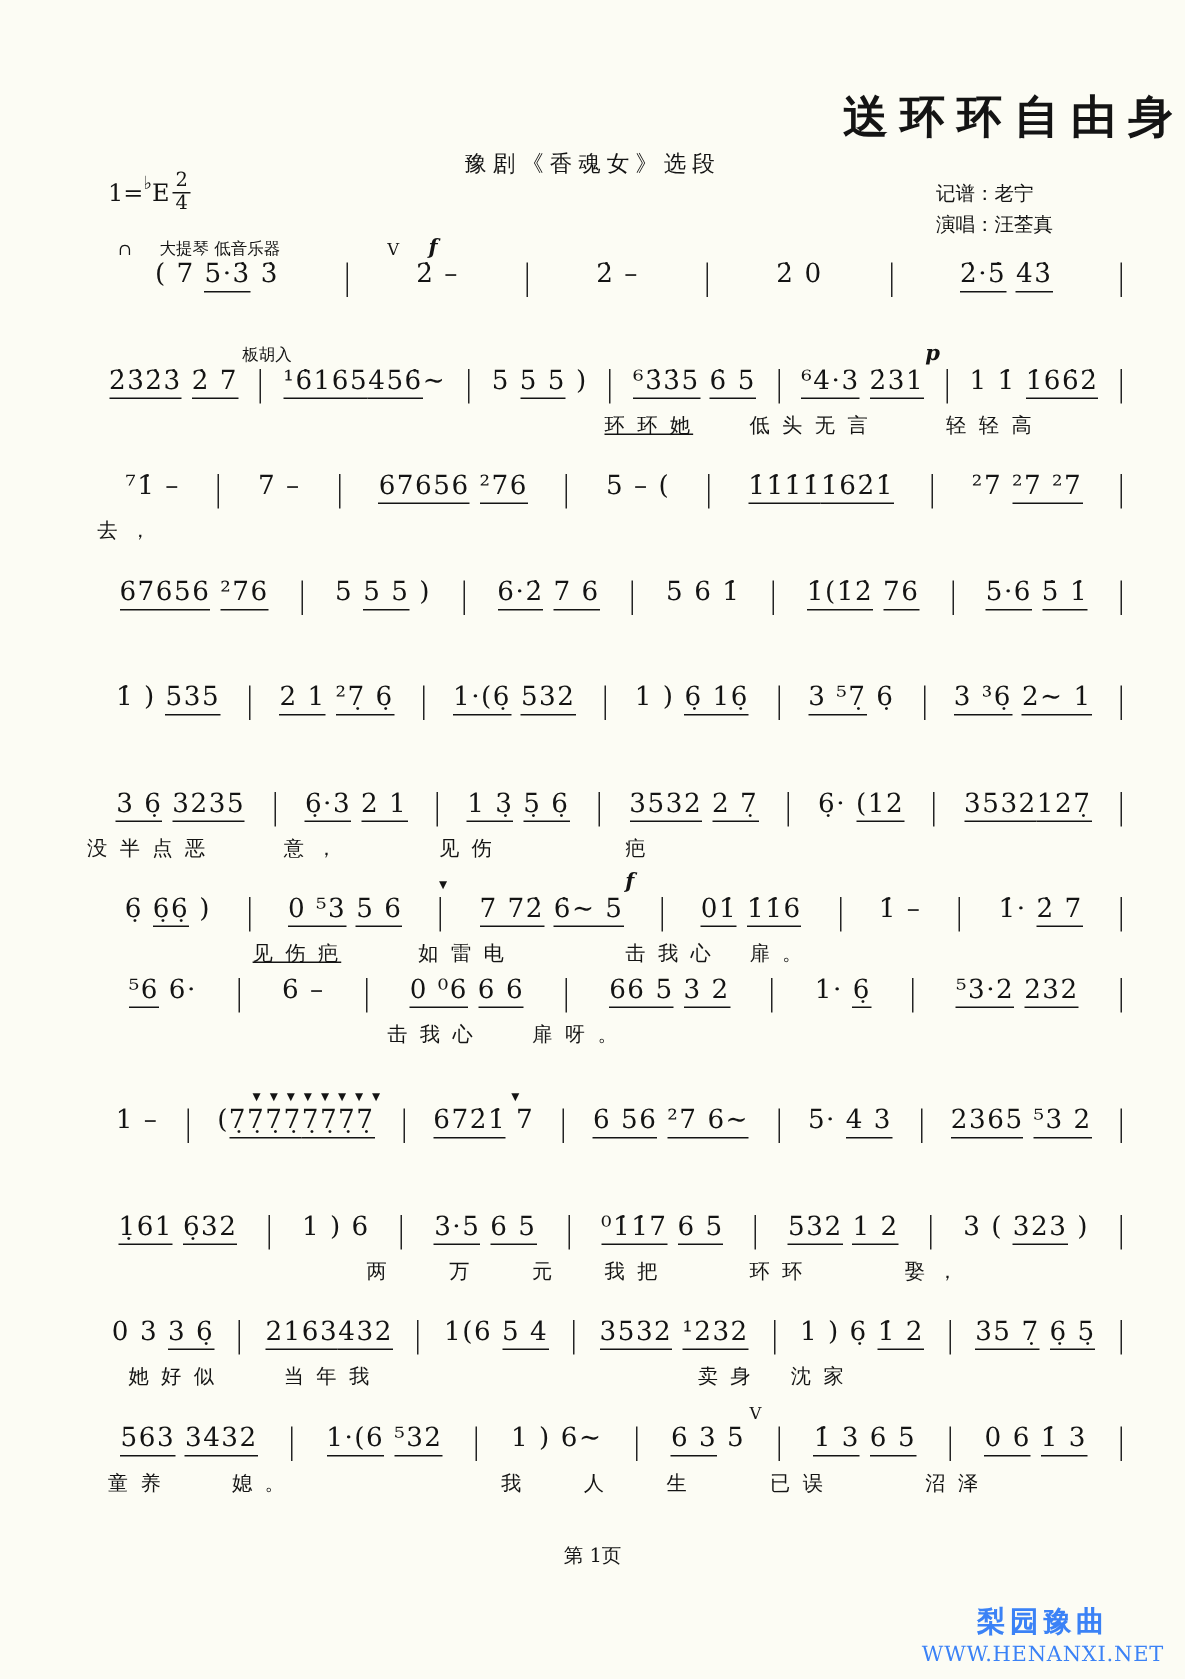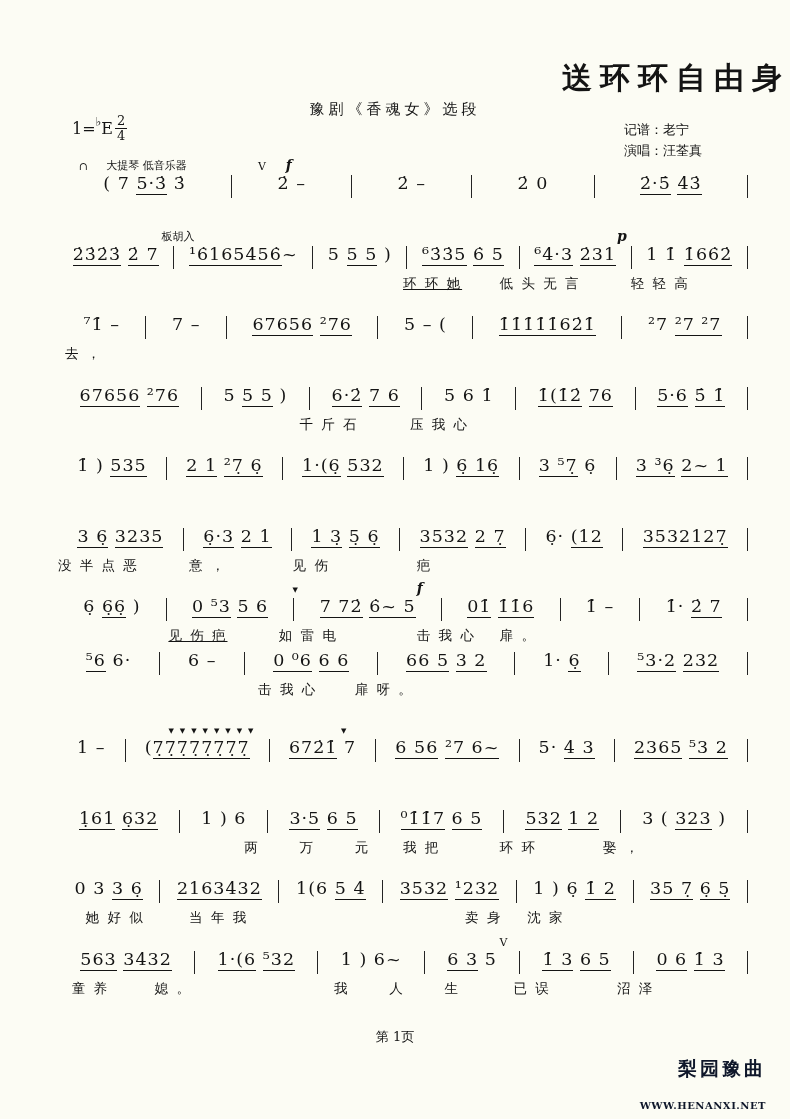--- a/index.html
+++ b/index.html
@@ -37,23 +37,23 @@
   .notes{display:flex;align-items:baseline;height:27px;font-size:17.5px}
   .measure{flex:1 1 auto;text-align:center;white-space:nowrap;
     padding:0 4px;letter-spacing:1px}
   .beam{border-bottom:1.3px solid #141414;padding-bottom:1px}
   .barline{width:1px;background:#242424;height:23px;align-self:center;flex:0 0 1px}
   .lyr-layer{position:relative;height:24px;font-size:13.5px}
   .lyric{position:absolute;top:4px;white-space:nowrap;letter-spacing:2px}
   .pageno{
     position:absolute;top:1028px;left:0;width:100%;text-align:center;font-size:13px;
   }
-  .watermark{position:absolute;right:24px;bottom:8px;text-align:right;color:#0f172a}
+  .watermark{position:absolute;right:14px;bottom:8px;text-align:center;color:#3b82f6}
   .wm-name{font-size:19px;font-weight:bold;letter-spacing:3px}
-  .wm-url{font-size:10px;font-weight:bold;letter-spacing:.5px;margin-top:18px}
+  .wm-url{font-size:14px;font-weight:normal;letter-spacing:.5px;margin-top:1px}
 </style>
 </head>
 <body>
 
 <div class="page">
 
   <div class="title">送环环自由身</div>
   <div class="subtitle">豫剧《香魂女》选段</div>
 
   <div class="keysig">
@@ -147,24 +147,20 @@
           <span class="barline"></span>
           <span class="measure"><span class="beam">6·2̇</span> <span class="beam">7 6</span></span>
           <span class="barline"></span>
           <span class="measure">5 6 1̇</span>
           <span class="barline"></span>
           <span class="measure"><span class="beam">1̇(1̇2̇</span> <span class="beam">76</span></span>
           <span class="barline"></span>
           <span class="measure"><span class="beam">5·6</span> <span class="beam">5̇ 1̇</span></span>
           <span class="barline"></span>
         </div>
-        <div class="lyr-layer">
-          <span class="lyric" style="left: 35%;">千 斤 石</span>
-          <span class="lyric" style="left: 51%;">压 我 心</span>
-        </div>
       </div>
       <div class="line">
         <div class="ann-layer"></div>
         <div class="notes">
           <span class="measure">1̇ ) <span class="beam">535</span></span>
           <span class="barline"></span>
           <span class="measure"><span class="beam">2 1</span> <span class="beam">²7̣ 6̣</span></span>
           <span class="barline"></span>
           <span class="measure"><span class="beam">1·(6̣</span> <span class="beam">532</span></span>
           <span class="barline"></span>

